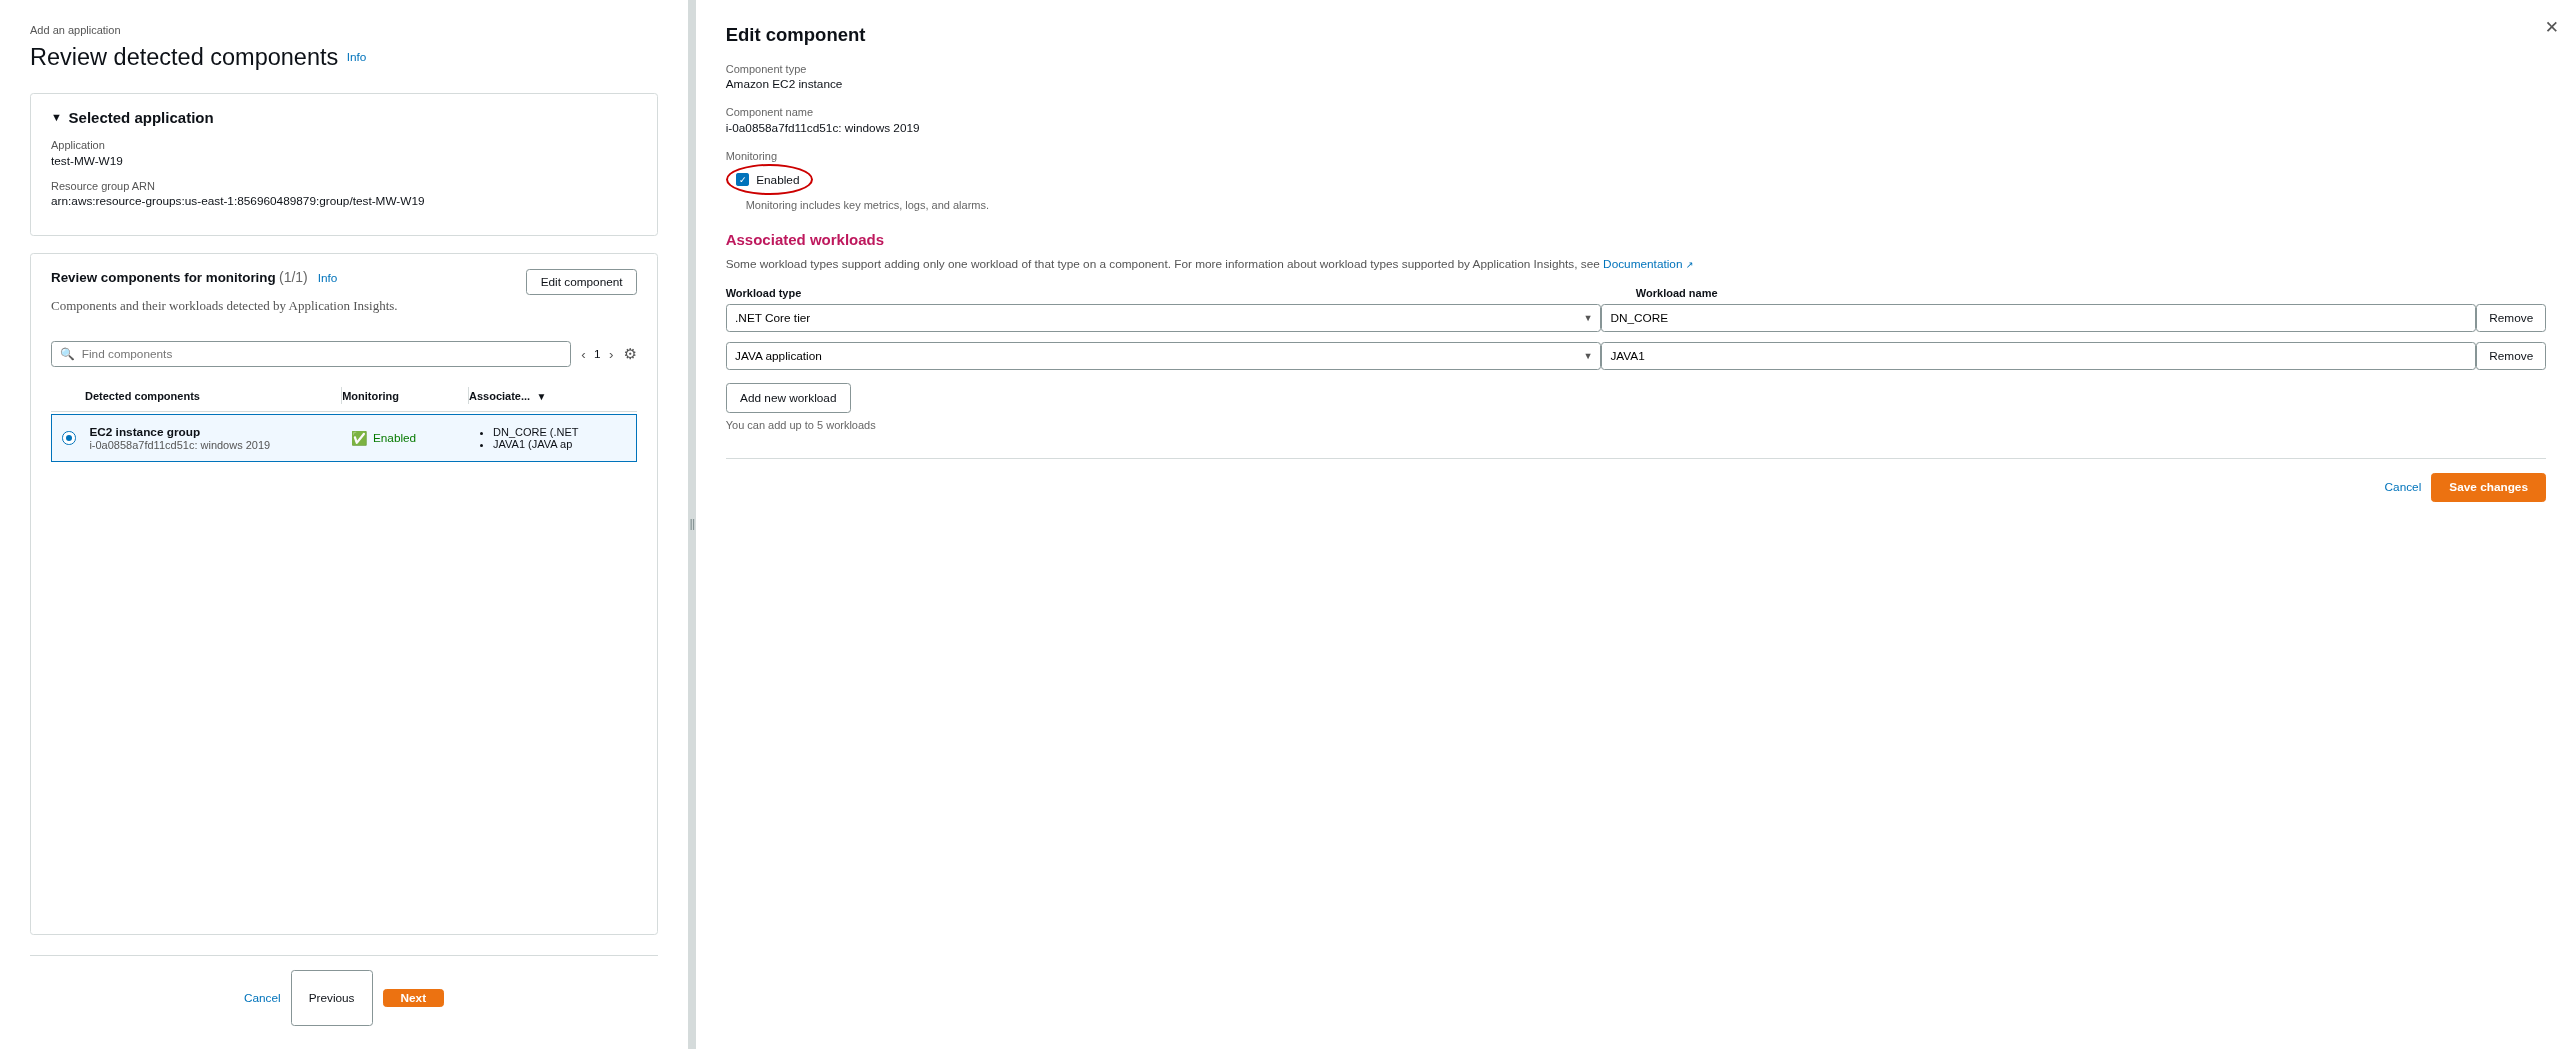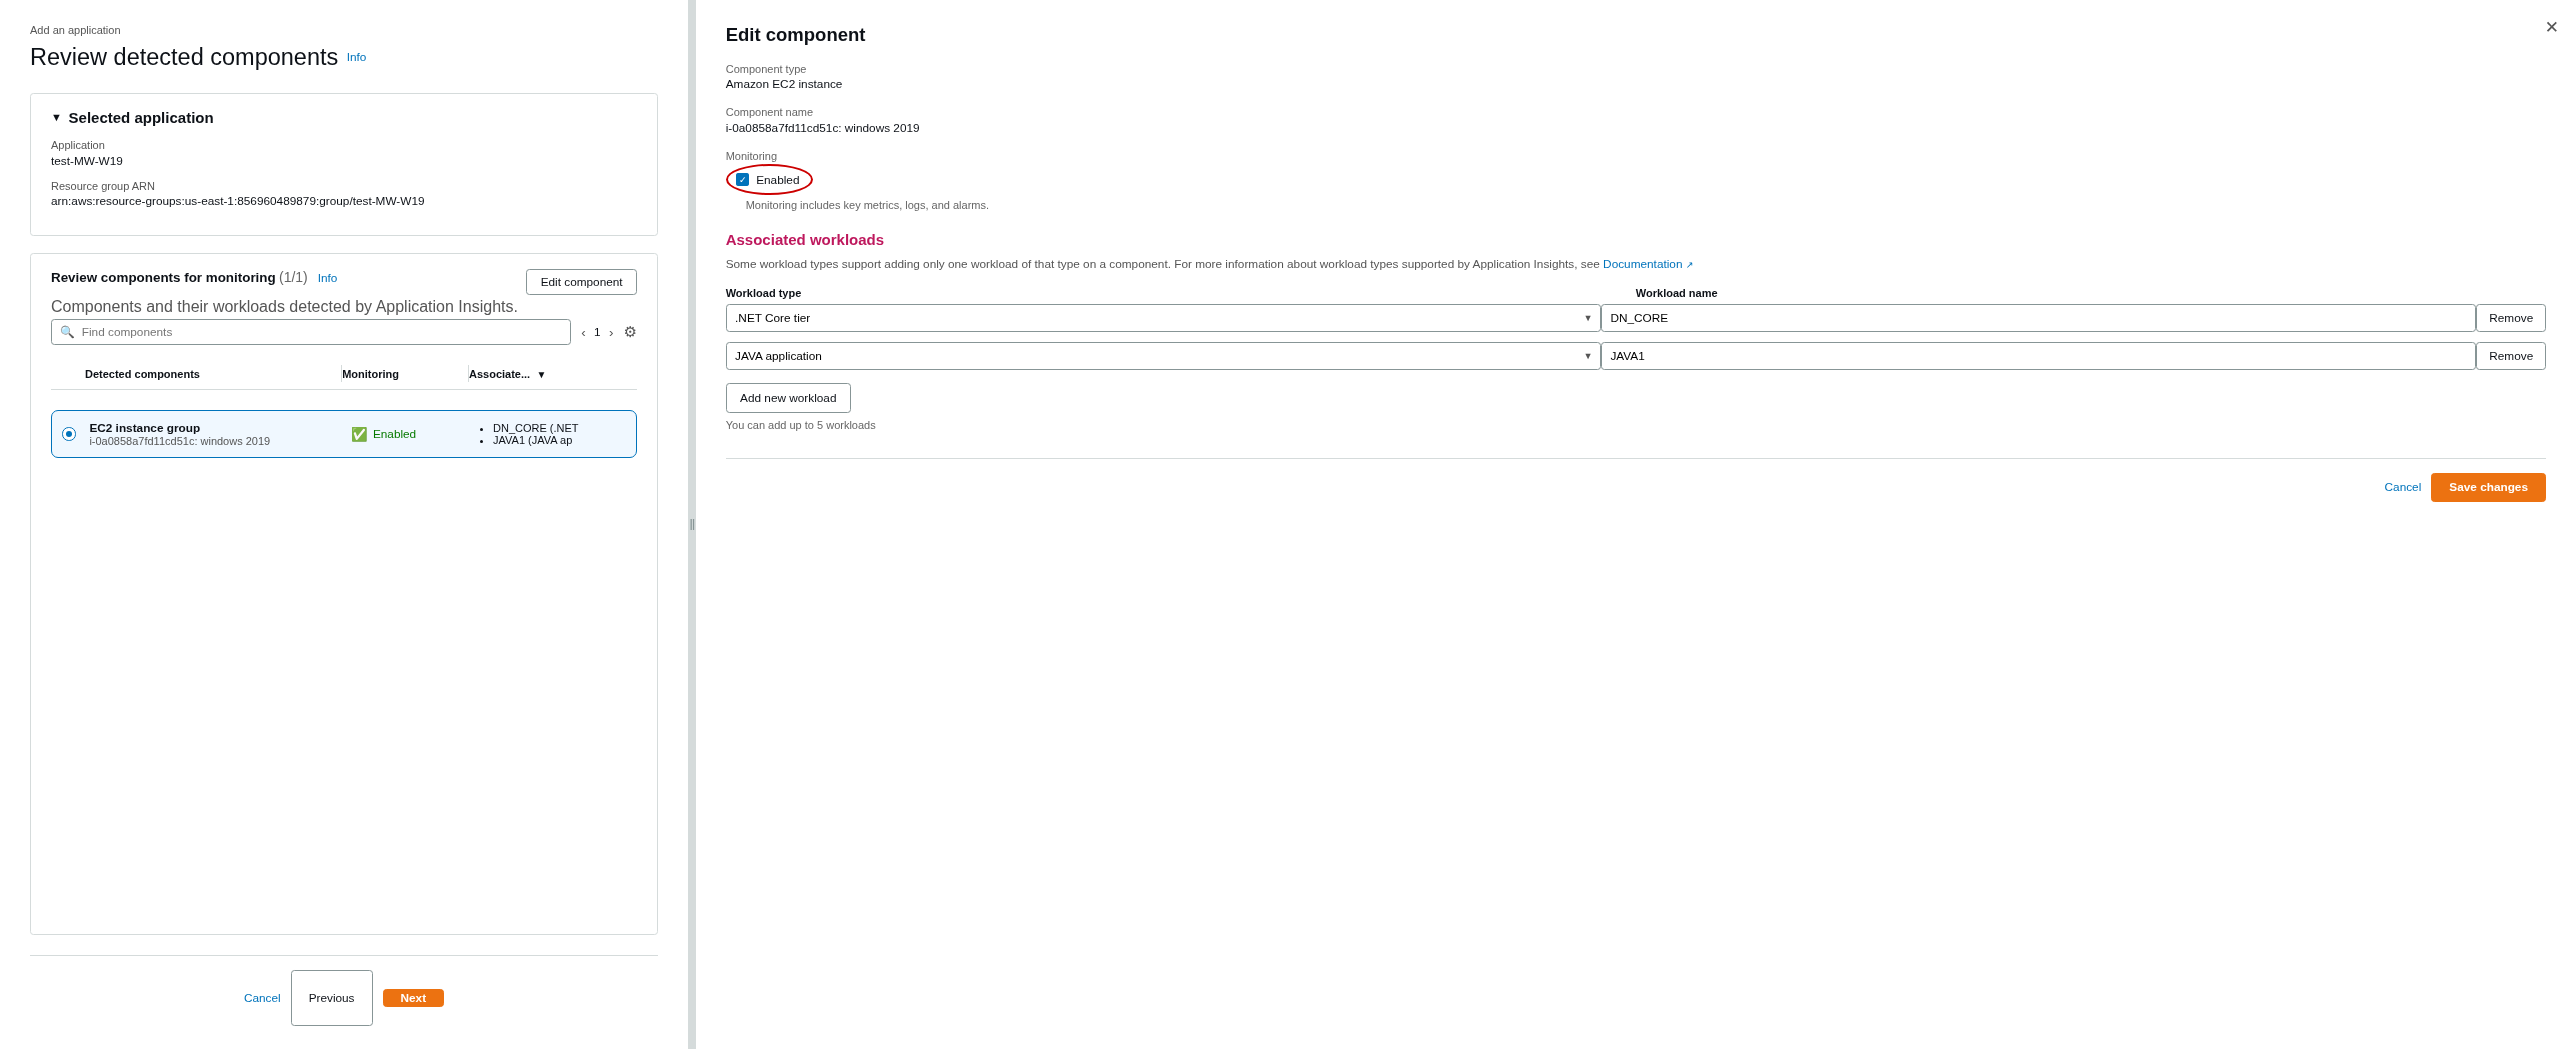--- a/index.html
+++ b/index.html
@@ -96,23 +96,24 @@
       color: #0d1117;
     }
 
     .review-count {
       color: #666;
       font-weight: 400;
       font-size: 14px;
     }
 
     .review-subtitle {
-      font-size: 16px;
-      color: #555;
-      margin-bottom: 3px;
+      font-size: 13px;
+      color: #555;
+      margin-bottom: 27px;
+      font-family: Liberation Serif, serif;
     }
 
     .edit-btn {
       background: #fff;
       border: 0.8px solid #879596;
       border-radius: 3.4px;
       padding: 5px 13.4px;
       font-size: 11.8px;
       cursor: pointer;
       color: #0d1117;
@@ -189,22 +190,22 @@
       height: 17px;
       background: #d5dbdb;
     }
 
     .table-row {
       display: grid;
       grid-template-columns: 34px 1fr 0.8px 126px 0.8px 168px;
       align-items: center;
       padding: 10px 0;
       border: 1.7px solid #0073bb;
-      border-radius: 7px;
-      margin-top: 20px;
+      border-radius: 0;
+      margin-top: 2px;
       background: #f0f8ff;
     }
 
     .radio-dot {
       width: 13.4px;
       height: 13.4px;
       border-radius: 50%;
       border: 1.7px solid #0073bb;
       background: #fff;
       display: flex;

